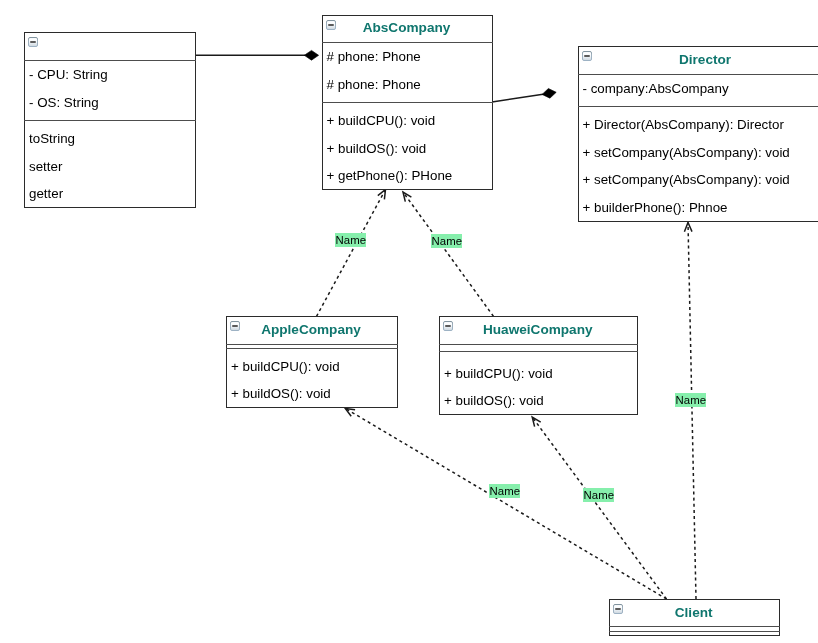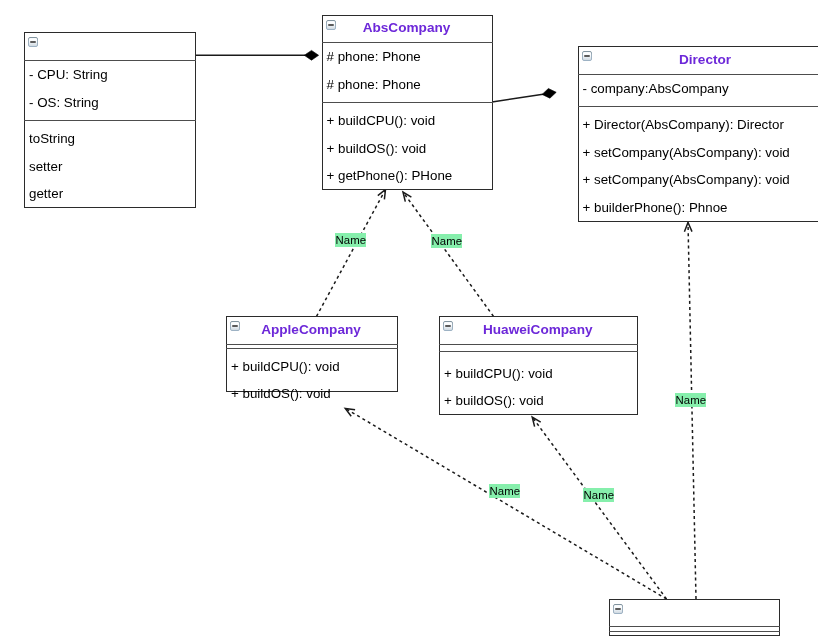--- a/index.html
+++ b/index.html
@@ -8,21 +8,21 @@
          font-family:"Liberation Sans", sans-serif; color:#000; }
   #canvas { position:absolute; left:0; top:0; width:818px; height:643px; }
 
   .uml-class { position:absolute; box-sizing:border-box; background:#fff; z-index:5; }
   .uml-class .frame { position:absolute; left:0; top:0; right:0; bottom:0;
                       border:1.4px solid #2b2b2b; box-sizing:border-box;
                       pointer-events:none; }
   .divider { position:absolute; left:0; right:0; height:0;
              border-top:1.3px solid #4d4d4d; }
   .cls-title { position:absolute; left:0; right:1.5px; text-align:center;
-               font-weight:bold; font-size:13.6px; line-height:16px; color:#6d28d9; }
+               font-weight:bold; font-size:13.6px; line-height:16px; color:#0f766e; }
   .cls-icon { position:absolute; width:10px; height:10px; line-height:0; }
   .cls-row { position:absolute; font-size:13.35px; line-height:16px;
              white-space:nowrap; color:#000; }
 
   svg.edges { position:absolute; left:0; top:0; width:818px; height:643px; z-index:1;
               overflow:visible; }
   .edge-label { position:absolute; font-size:11.4px; line-height:14px; color:#000;
                 z-index:6; white-space:nowrap; background:#86efac; padding:0 0.5px; }
 </style>
 </head>
@@ -121,21 +121,21 @@
       </svg>
     </span>
     <div class="cls-title" style="top:5.5px;">Director</div>
     <div class="cls-row" style="left:5px; top:70.8px;">+ Director(AbsCompany): Director</div>
     <div class="cls-row" style="left:5px; top:34.9px;">- company:AbsCompany</div>
     <div class="cls-row" style="left:5px; top:98.5px;">+ setCompany(AbsCompany): void</div>
     <div class="cls-row" style="left:5px; top:126.3px;">+ setCompany(AbsCompany): void</div>
     <div class="cls-row" style="left:5px; top:154px;">+ builderPhone(): Phnoe</div>
   </div>
 
-  <div class="uml-class" style="left:226.0px; top:316.0px; width:171.5px; height:76px;">
+  <div class="uml-class" style="left:226.0px; top:316.0px; width:171.5px; height:92.0px;">
     <div class="frame"></div>
     <div class="divider" style="top:27.95px;"></div>
     <div class="divider" style="top:32.05px;"></div>
     <span class="cls-icon" style="left:4px; top:5px;">
       <svg width="10" height="10" viewBox="0 0 20 20">
         <rect x="1.0" y="1.0" width="18" height="18" rx="3.0" ry="3.0" fill="url(#gIcon)" stroke="url(#gIconStroke)" stroke-width="2.0"></rect>
         <rect x="4.2" y="8.1" width="11.6" height="3.9" rx="1.4" ry="1.4" fill="#5b5b5b"></rect>
       </svg>
     </span>
     <div class="cls-title" style="top:5.5px;">AppleCompany</div>
@@ -161,20 +161,21 @@
   <div class="uml-class" style="left:609.0px; top:599.0px; width:170.8px; height:37.0px;">
     <div class="frame"></div>
     <div class="divider" style="top:27.45px;"></div>
     <div class="divider" style="top:32.05px;"></div>
     <span class="cls-icon" style="left:4px; top:5px;">
       <svg width="10" height="10" viewBox="0 0 20 20">
         <rect x="1.0" y="1.0" width="18" height="18" rx="3.0" ry="3.0" fill="url(#gIcon)" stroke="url(#gIconStroke)" stroke-width="2.0"></rect>
         <rect x="4.2" y="8.1" width="11.6" height="3.9" rx="1.4" ry="1.4" fill="#5b5b5b"></rect>
       </svg>
     </span>
+    <div class="cls-title" style="top:5.5px;">Client</div>
   </div>
 
   <div class="edge-label" style="left:335.1px; top:232.8px;">Name</div>
   <div class="edge-label" style="left:431.1px; top:233.6px;">Name</div>
   <div class="edge-label" style="left:675.1px; top:392.8px;">Name</div>
   <div class="edge-label" style="left:489.1px; top:483.6px;">Name</div>
   <div class="edge-label" style="left:583.1px; top:487.6px;">Name</div>
 
 </div>
 

